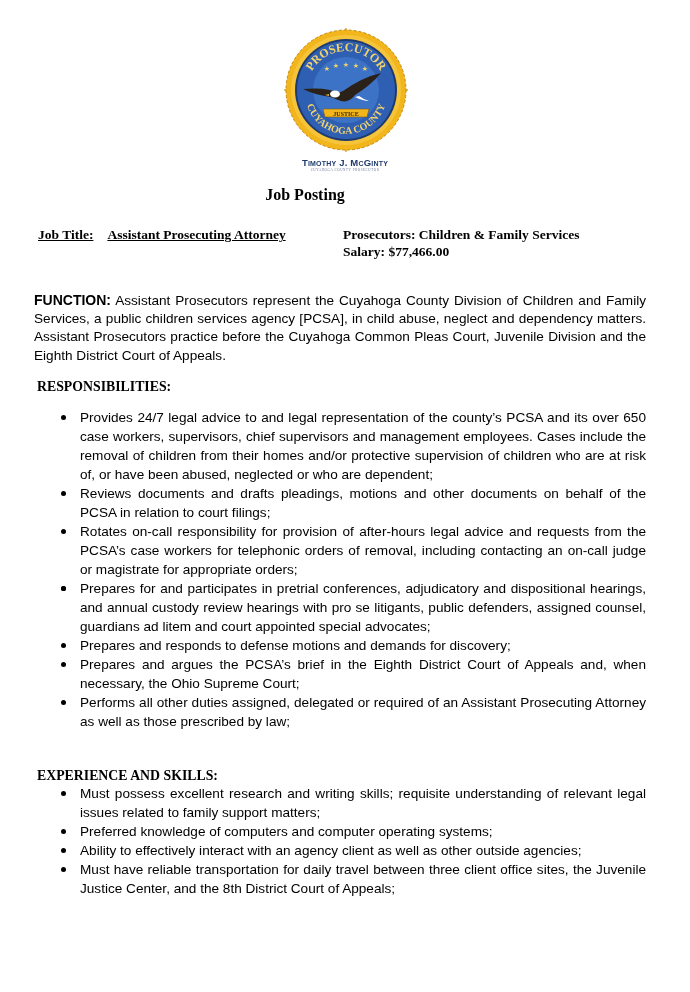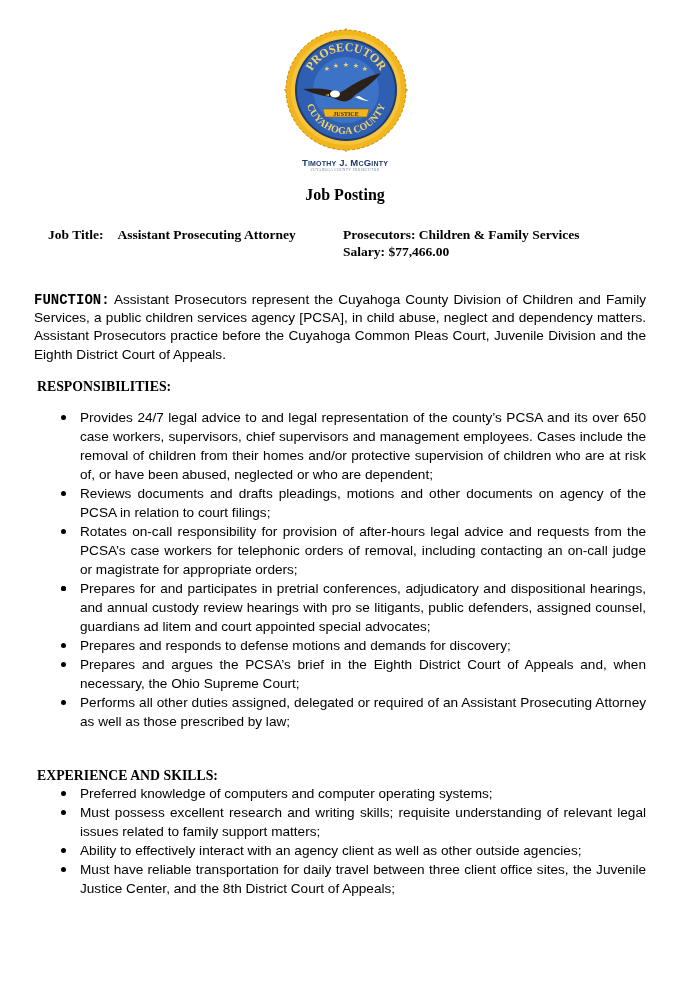--- a/index.html
+++ b/index.html
@@ -7,28 +7,28 @@
   .page { position: absolute; left: 0; top: 0; width: 690px; height: 992px; }
 
   .logo-wrap { position: absolute; left: 283px; top: 27px; width: 126px; height: 126px; }
   .logo-wrap svg { width: 126px; height: 126px; display: block; }
   .prosecutor-name { position: absolute; left: 270px; top: 157px; width: 150px; text-align: center;
     font-family: "Liberation Sans", sans-serif; font-weight: bold; font-size: 8px; color: #1f3b6e; letter-spacing: 0.2px; }
   .prosecutor-sub { position: absolute; left: 270px; top: 168px; width: 150px; text-align: center;
     font-family: "Liberation Serif", serif; font-size: 3.2px; color: #6a7a9a; letter-spacing: 0.6px; }
 
   .doc-title { position: absolute; left: 0; top: 186px; width: 610px; text-align: center;
-    font-family: "Liberation Serif", serif; font-weight: bold; font-size: 16px; padding-left: 40px; }
+    font-family: "Liberation Serif", serif; font-weight: bold; font-size: 16px; }
 
   .meta { position: absolute; font-family: "Liberation Serif", serif; font-weight: bold; font-size: 13.5px; line-height: 17px; white-space: nowrap; }
   .meta .gap { display: inline-block; width: 14px; }
 
   .para { position: absolute; left: 34px; width: 612px; font-family: "Liberation Sans", sans-serif;
     font-size: 13.6px; line-height: 18.2px; text-align: justify; }
-  .para .lead { font-family: Liberation Mono, monospace; font-weight: bold; font-size: 14px; }
+  .para .lead { font-family: Liberation Sans, sans-serif; font-weight: bold; font-size: 14px; }
 
   .section-heading { position: absolute; font-family: "Liberation Serif", serif; font-weight: bold; font-size: 13.8px; }
 
   .bullets { position: absolute; left: 56px; width: 590px; margin: 0; padding: 0; list-style: none; }
   .bullets li { position: relative; padding-left: 24px; font-family: "Liberation Sans", sans-serif;
     font-size: 13.6px; line-height: 19px; text-align: justify; }
   .bullets li .dot { position: absolute; left: 5px; top: 7px; width: 5px; height: 5px; border-radius: 50%; background: #000; }
 </style>
 </head>
 <body>
@@ -79,50 +79,50 @@
     </svg>
   </div>
 
   <div class="prosecutor-name">
     <span style="font-variant: small-caps; font-size: 9.5px;">Timothy J. McGinty</span>
   </div>
   <div class="prosecutor-sub">CUYAHOGA COUNTY PROSECUTOR</div>
 
   <div class="doc-title">Job Posting</div>
 
-  <div class="meta" style="left:48px; top:226px;">
+  <div class="meta" style="left:38px; top:226px;text-decoration:underline;">
     <span>Job Title:</span><span class="gap"></span><span>Assistant Prosecuting Attorney</span>
   </div>
   <div class="meta" style="left:343px; top:226px;">
     <span>Prosecutors:</span> <span>Children &amp; Family Services</span>
   </div>
   <div class="meta" style="left:343px; top:243px;">
     <span>Salary:</span> <span>$77,466.00</span>
   </div>
 
   <div class="para" style="top:291px;">
     <span class="lead">FUNCTION:</span>
     <span>Assistant Prosecutors represent the Cuyahoga County Division of Children and Family Services, a public children services agency [PCSA], in child abuse, neglect and dependency matters.  Assistant Prosecutors practice before the Cuyahoga Common Pleas Court, Juvenile Division and the Eighth District Court of Appeals.</span>
   </div>
 
   <div class="section-heading" style="left:37px; top:379px;text-align:center;">RESPONSIBILITIES:</div>
 
   <ul class="bullets" style="top:408px;">
     <li><span class="dot"></span><span>Provides 24/7 legal advice to and legal representation of the county’s PCSA and its over 650 case workers, supervisors, chief supervisors and management employees.  Cases include the removal of children from their homes and/or protective supervision of children who are at risk of, or have been abused, neglected or who are dependent;</span></li>
-    <li><span class="dot"></span><span>Reviews documents and drafts pleadings, motions and other documents on agency of the PCSA in relation to court filings;</span></li>
+    <li><span class="dot"></span><span>Reviews documents and drafts pleadings, motions and other documents on behalf of the PCSA in relation to court filings;</span></li>
     <li><span class="dot"></span><span>Rotates on-call responsibility for provision of after-hours legal advice and requests from the PCSA’s case workers for telephonic orders of removal, including contacting an on-call judge or magistrate for appropriate orders;</span></li>
     <li><span class="dot"></span></li>
     <li><span class="dot"></span><span>Prepares for and participates in pretrial conferences, adjudicatory and dispositional hearings, and annual custody review hearings with pro se litigants, public defenders, assigned counsel, guardians ad litem and court appointed special advocates;</span></li>
     <li><span class="dot"></span><span>Prepares and responds to defense motions and demands for discovery;</span></li>
     <li><span class="dot"></span><span>Prepares and argues the PCSA’s brief in the Eighth District Court of Appeals and, when necessary, the Ohio Supreme Court;</span></li>
     <li><span class="dot"></span><span>Performs all other duties assigned, delegated or required of an Assistant Prosecuting Attorney as well as those prescribed by law;</span></li>
   </ul>
 
   <div class="section-heading" style="left:37px; top:768px;">EXPERIENCE AND SKILLS:</div>
 
   <ul class="bullets" style="top:784px;">
+    <li><span class="dot"></span><span>Must possess excellent research and writing skills; requisite understanding of relevant legal issues related to family support matters;</span></li>
     <li><span class="dot"></span><span>Preferred knowledge of computers and computer operating systems;</span></li>
-    <li><span class="dot"></span><span>Must possess excellent research and writing skills; requisite understanding of relevant legal issues related to family support matters;</span></li>
     <li><span class="dot"></span><span>Ability to effectively interact with an agency client as well as other outside agencies;</span></li>
     <li><span class="dot"></span><span>Must have reliable transportation for daily travel between three client office sites, the Juvenile Justice Center, and the 8th District Court of Appeals;</span></li>
   </ul>
 
 </div>
 
 </body></html>

